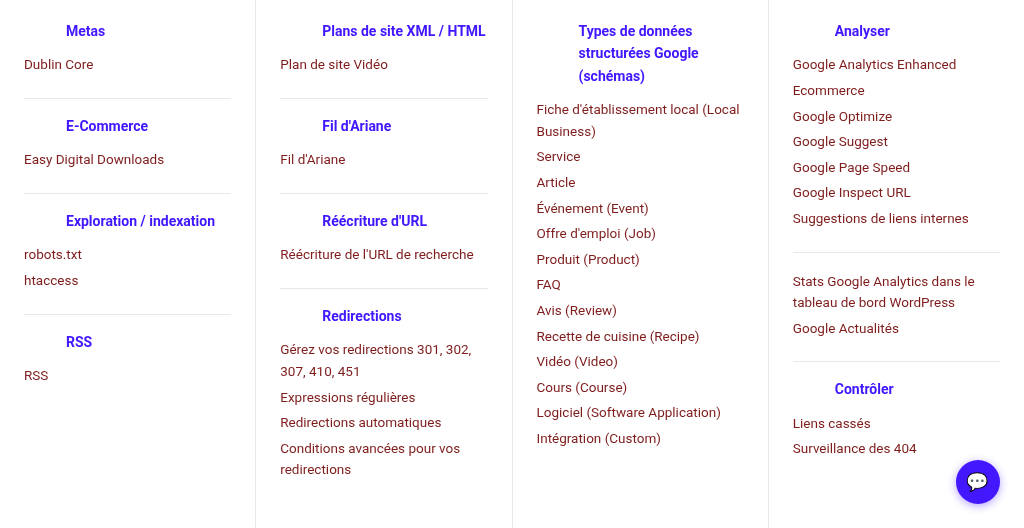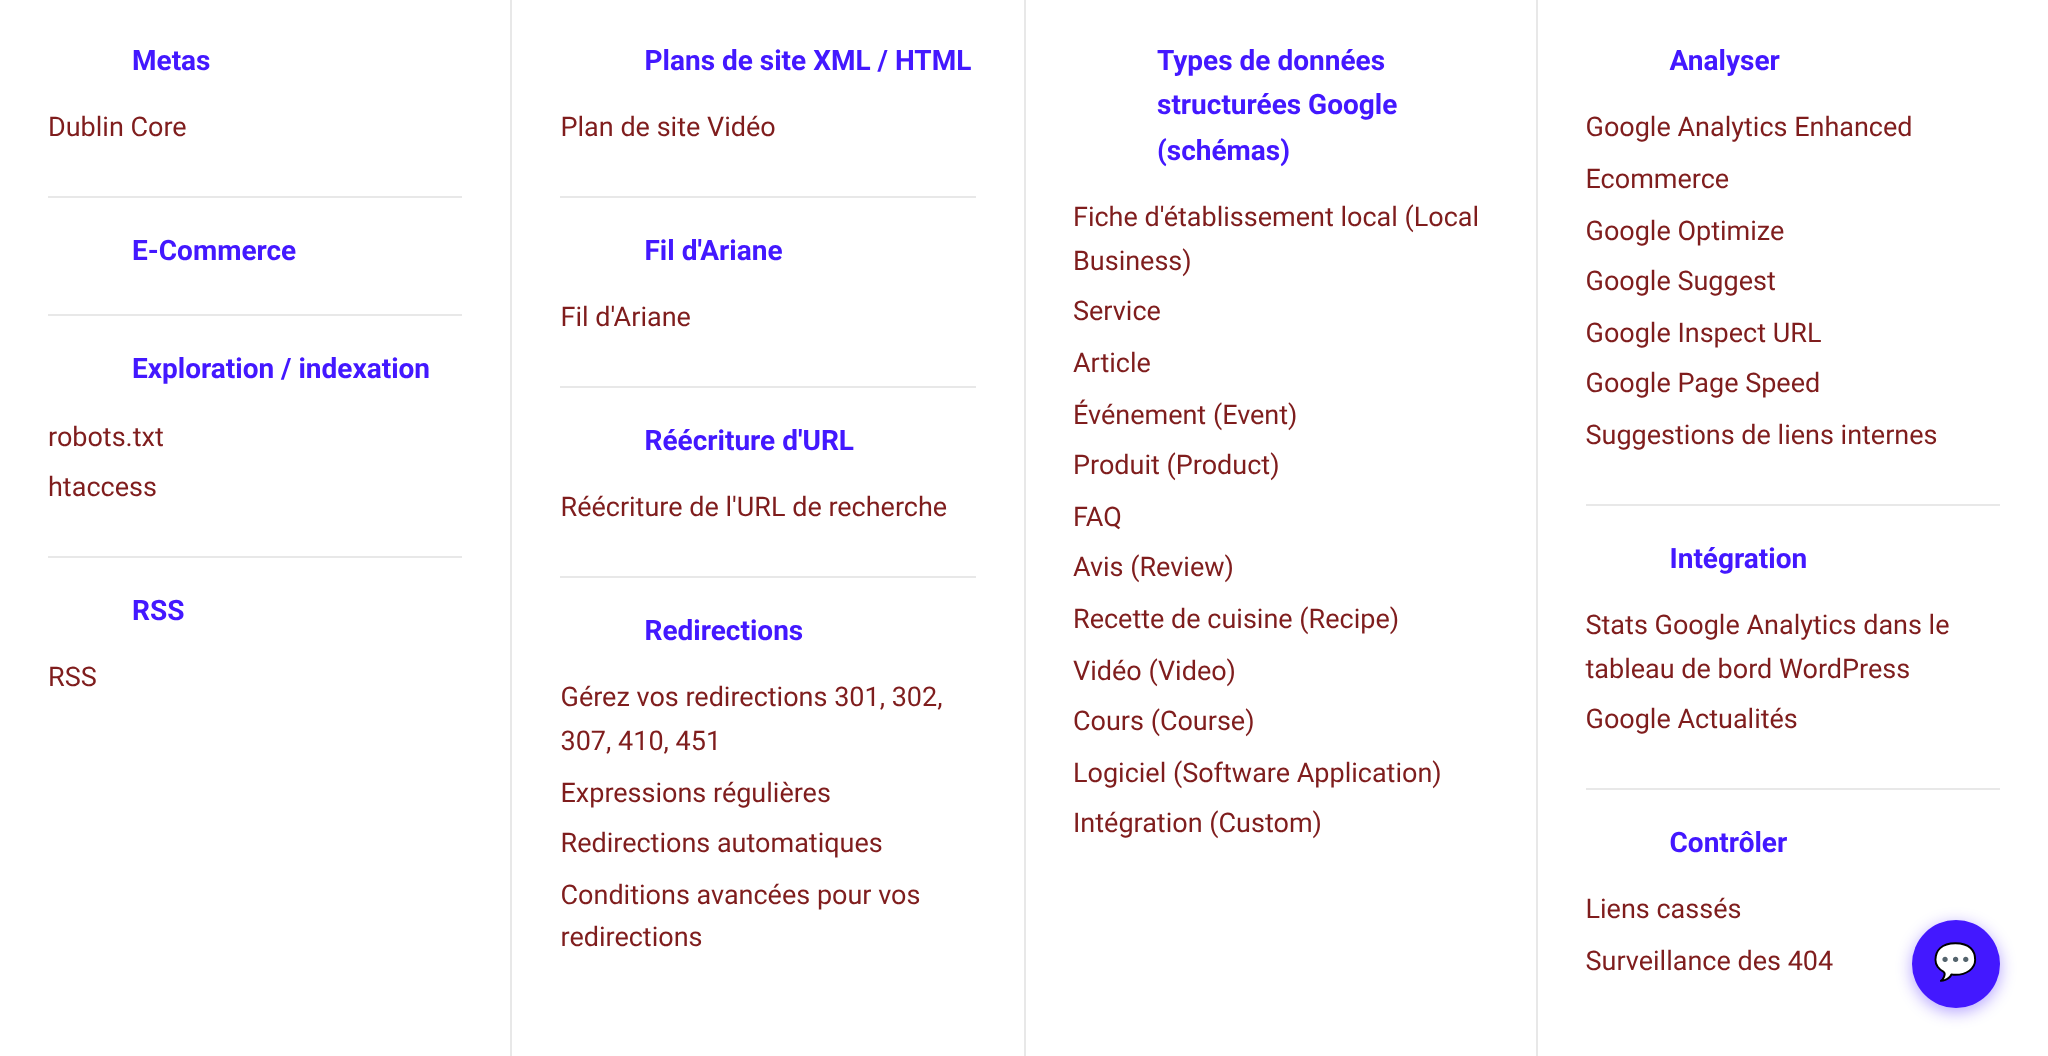--- a/index.html
+++ b/index.html
@@ -70,20 +70,21 @@
 
 <div class="page-container">
 <div class="column">
       <div class="section">
         <div class="section-title">Metas</div>
         <span class="menu-item">Dublin Core</span>
       </div>
       <hr class="section-divider">
       <div class="section">
         <div class="section-title">E-Commerce</div>
+        <span class="menu-item">Easy Digital Downloads</span>
       </div>
       <hr class="section-divider">
       <div class="section">
         <div class="section-title">Exploration / indexation</div>
         <span class="menu-item">robots.txt</span>
         <span class="menu-item">htaccess</span>
       </div>
       <hr class="section-divider">
       <div class="section">
         <div class="section-title">RSS</div>
@@ -114,44 +115,44 @@
         <span class="menu-item">Conditions avancées pour vos redirections</span>
       </div>
     </div>
     <div class="column">
       <div class="section">
         <div class="section-title">Types de données structurées Google (schémas)</div>
         <span class="menu-item">Fiche d'établissement local (Local Business)</span>
         <span class="menu-item">Service</span>
         <span class="menu-item">Article</span>
         <span class="menu-item">Événement (Event)</span>
+        <span class="menu-item">Offre d'emploi (Job)</span>
         <span class="menu-item">Produit (Product)</span>
         <span class="menu-item">FAQ</span>
         <span class="menu-item">Avis (Review)</span>
         <span class="menu-item">Recette de cuisine (Recipe)</span>
         <span class="menu-item">Vidéo (Video)</span>
         <span class="menu-item">Cours (Course)</span>
         <span class="menu-item">Logiciel (Software Application)</span>
         <span class="menu-item">Intégration (Custom)</span>
       </div>
     </div>
     <div class="column">
       <div class="section">
         <div class="section-title">Analyser</div>
         <span class="menu-item">Google Analytics Enhanced</span>
         <span class="menu-item">Ecommerce</span>
         <span class="menu-item">Google Optimize</span>
         <span class="menu-item">Google Suggest</span>
+        <span class="menu-item">Google Page Speed</span>
         <span class="menu-item">Google Inspect URL</span>
-        <span class="menu-item">Google Page Speed</span>
         <span class="menu-item">Suggestions de liens internes</span>
       </div>
       <hr class="section-divider">
       <div class="section">
-        <div class="section-title">Intégration</div>
         <span class="menu-item">Stats Google Analytics dans le tableau de bord WordPress</span>
         <span class="menu-item">Google Actualités</span>
       </div>
       <hr class="section-divider">
       <div class="section">
         <div class="section-title">Contrôler</div>
         <span class="menu-item">Liens cassés</span>
         <span class="menu-item">Surveillance des 404</span>
       </div>
     </div>

